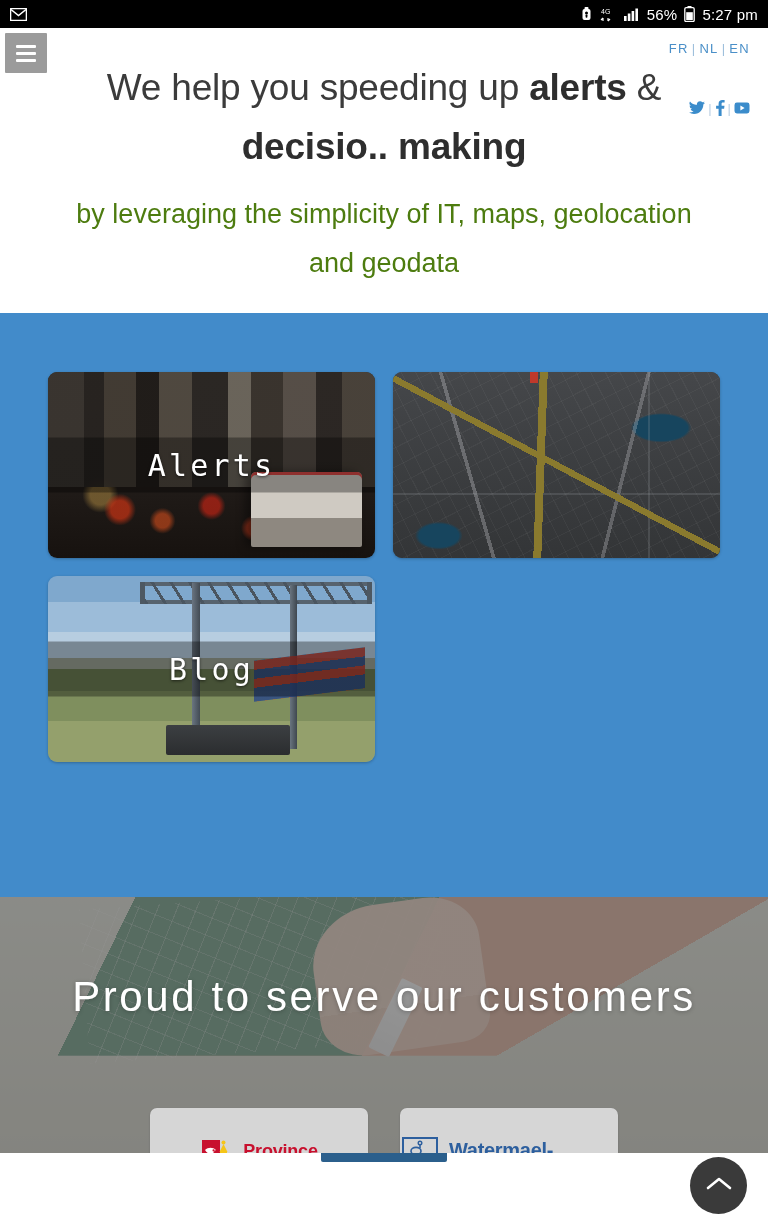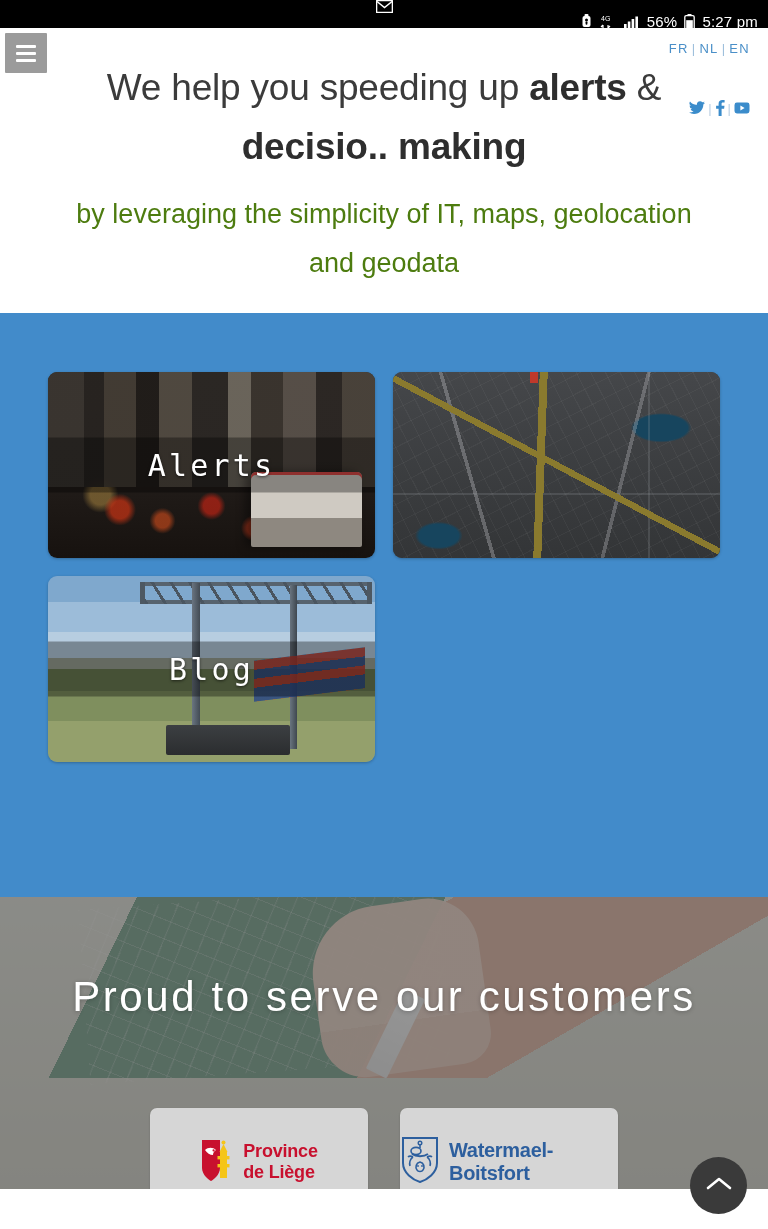--- a/index.html
+++ b/index.html
@@ -22,21 +22,20 @@
   
   .statusbar {
     position: absolute;
     top: 0; left: 0;
     width: 768px; height: 28px;
     background: #000000;
     display: flex;
     align-items: center;
     padding: 0 10px;
     color: #ffffff;
-    flex-direction: column;
   }
   .statusbar-left { display: flex; align-items: center; gap: 8px; }
   .statusbar-right {
     margin-left: auto;
     display: flex;
     align-items: center;
     gap: 7px;
     font-size: 15px;
     letter-spacing: .2px;
   }
@@ -289,21 +288,21 @@
     border-radius: 2px;
     cursor: pointer;
     font-family: "Liberation Sans", sans-serif;
   }
 
   
   .customers {
     position: absolute;
     top: 897px; left: 0;
     width: 768px;
-    height: 292px;
+    height: 256px;
     overflow: hidden;
     background: #4d7c0f;
   }
   .cust-bg {
     position: absolute; inset: 0;
     background:
       linear-gradient(116deg, transparent 0 16%, #1f6b4e 16% 52%, transparent 52% 100%),
       linear-gradient(150deg, transparent 0 42%, #e68d78 42% 74%, transparent 74% 100%),
       linear-gradient(to bottom, #e9e7e3 0%, #dcd8d2 48%, #cfcac3 100%);
     background-size: 100% 62%, 100% 62%, 100% 100%;

